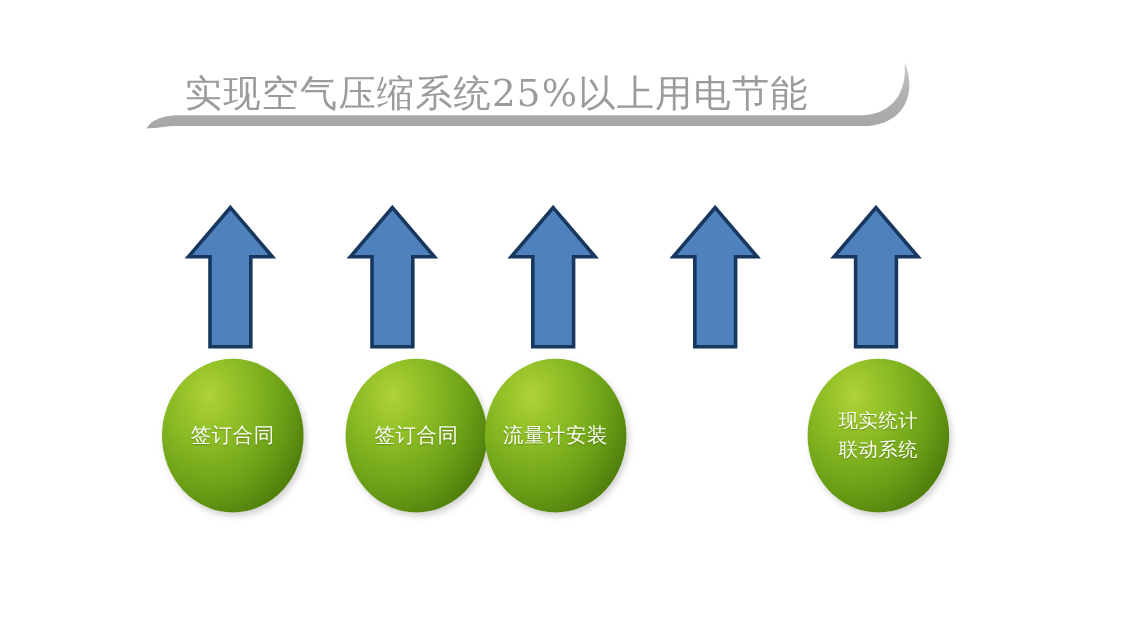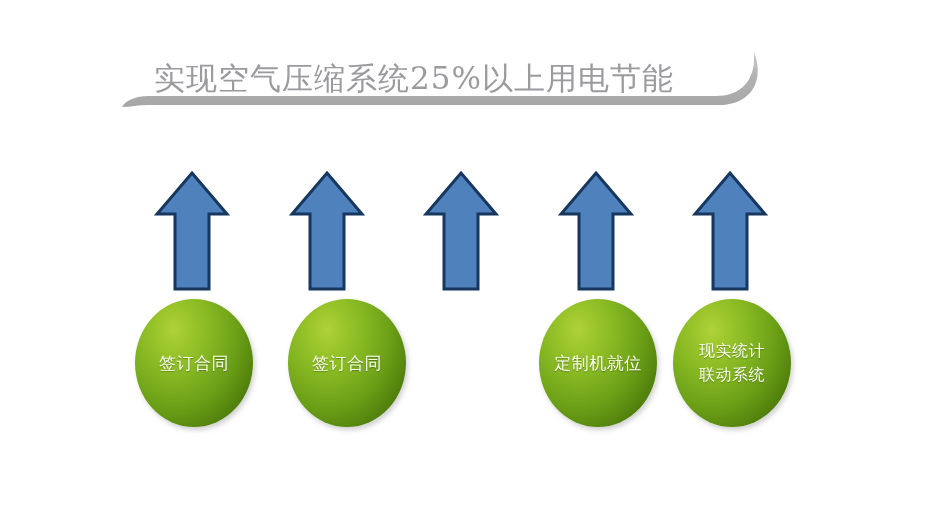--- a/index.html
+++ b/index.html
@@ -154,23 +154,23 @@
   </div>
 
   <div class="node-circle" style="left:135px; top:299px;">
     <span class="node-label">签订合同</span>
   </div>
 
   <div class="node-circle" style="left:288px; top:299px;">
     <span class="node-label">签订合同</span>
   </div>
 
+  <div class="node-circle" style="left:404px; top:299px;">
+    <span class="node-label">流量计安装</span>
+  </div>
 
-  <div class="node-circle" style="left:539px; top:299px;">
-    <span class="node-label">定制机就位</span>
-  </div>
 
   <div class="node-circle" style="left:673px; top:299px;">
     <span class="node-label two-line">现实统计
 联动系统</span>
   </div>
 
 </div>
 
 </body></html>

